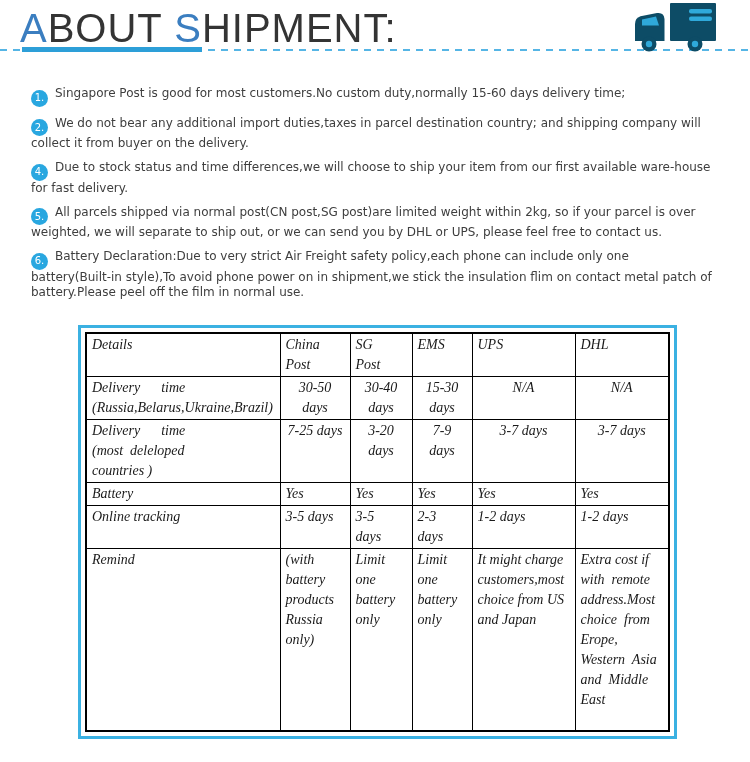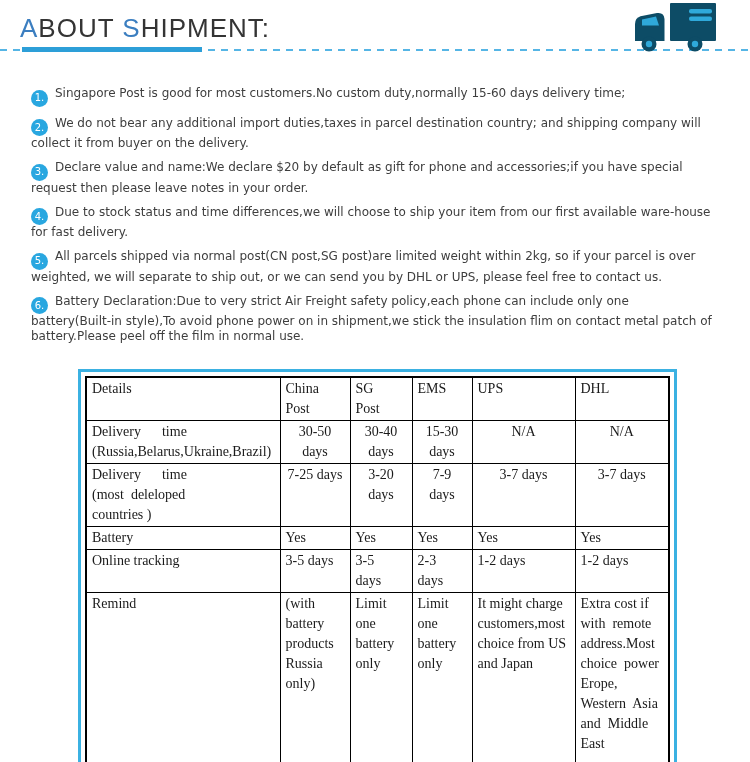--- a/index.html
+++ b/index.html
@@ -1,21 +1,21 @@
 <!DOCTYPE html>
 <html><head>
 <meta charset="utf-8">
 <style>
   * { margin:0; padding:0; box-sizing:border-box; }
   html,body { width:750px; height:762px; background:#ffffff; overflow:hidden;
               font-family:"DejaVu Sans", sans-serif; }
 
   
   .header { position:relative; padding-top:12px; height:56px; }
-  .title { padding-left:20px; font-size:26px; letter-spacing:1px;
+  .title { padding-left:20px; font-size:40px; letter-spacing:1px;
            color:#343434; font-weight:400; line-height:32px;
            font-family:"Liberation Sans", sans-serif; }
   .title .accent { color:#3b7ec0; }
   .rule { position:absolute; left:0; right:0; top:47px; height:6px; }
   .rule .dashes { position:absolute; left:0; right:0; top:2px; height:2px;
       background:repeating-linear-gradient(to right,#55b5e5 0px,#55b5e5 7px,transparent 7px,transparent 13px); }
   .rule .solid { position:absolute; left:22px; width:180px; top:0; height:5px; background:#2d9fd8; }
   .truck { position:absolute; right:30px; top:2px; z-index:2; }
 
   
@@ -25,21 +25,21 @@
   .badge { display:inline-flex; align-items:center; justify-content:center;
            width:17px; height:17px; border-radius:50%; background:#29a7e0;
            color:#ffffff; font-size:10px; line-height:1; margin-right:7px;
            vertical-align:-4px; }
 
   
   .table-wrap { margin:16px 0 0 78px; display:inline-block;
                 border:3px solid #3bb1e2; padding:4px; background:#fff; }
   table { border-collapse:collapse; border:2px solid #000;
           font-family:"Liberation Serif", serif; font-size:14px;
-          line-height:20px; color:#1a1a1a; table-layout:fixed; }
+          line-height:20px; color:#1a1a1a; table-layout:fixed;font-style:italic; }
   th, td { border:1px solid #000; vertical-align:top; padding:1px 5px;
            white-space:pre-wrap; font-weight:normal; text-align:left;
            word-wrap:break-word; }
   tbody tr:nth-child(1) td:not(.label-cell),
   tbody tr:nth-child(2) td:not(.label-cell) { text-align:center; }
   tbody tr:nth-child(5) td { padding-bottom:20px; }
 </style>
 </head>
 <body>
 
@@ -60,21 +60,20 @@
     <circle cx="17" cy="42" r="7.5" fill="#0d4c66"></circle>
     <circle cx="17" cy="42" r="3.2" fill="#2fa9da"></circle>
     <circle cx="63" cy="42" r="7.5" fill="#0d4c66"></circle>
     <circle cx="63" cy="42" r="3.2" fill="#2fa9da"></circle>
   </svg>
 </div>
 
 <div class="notes">
   <p class="note"><span class="badge">1.</span><span>Singapore Post is good for most customers.No custom duty,normally 15-60 days delivery time;</span></p>
   <p class="note"><span class="badge">2.</span><span>We do not bear any additional import duties,taxes in parcel destination country; and shipping company will collect it from buyer on the delivery.</span></p>
-  <p class="note"><span class="badge">3.</span><span>Declare value and name:We declare $20 by default as gift for phone and accessories;if you have special request then please leave notes in your order.</span></p>
   <p class="note"><span class="badge">4.</span><span>Due to stock status and time differences,we will choose to ship your item from our first available ware-house for fast delivery.</span></p>
   <p class="note"><span class="badge">5.</span><span>All parcels shipped via normal post(CN post,SG post)are limited weight within 2kg, so if your parcel is over weighted, we will separate to ship out, or we can send you by DHL or UPS, please feel free to contact us.</span></p>
   <p class="note"><span class="badge">6.</span><span>Battery Declaration:Due to very strict Air Freight safety policy,each phone can include only one battery(Built-in style),To avoid phone power on in shipment,we stick the insulation flim on contact metal patch of battery.Please peel off the film in normal use.</span></p>
 </div>
 
 <div class="table-wrap">
   <table>
     <colgroup>
       <col style="width:194px">
         <col style="width:70px">
@@ -153,21 +152,21 @@
 one
 battery
 only</td>
           <td>It might charge
 customers,most
 choice from US
 and Japan</td>
           <td>Extra cost if
 with  remote
 address.Most
-choice  power
+choice  from
 Erope,
 Western  Asia
 and  Middle
 East</td>
         </tr>
       </tbody>
   </table>
 </div>
 
 

